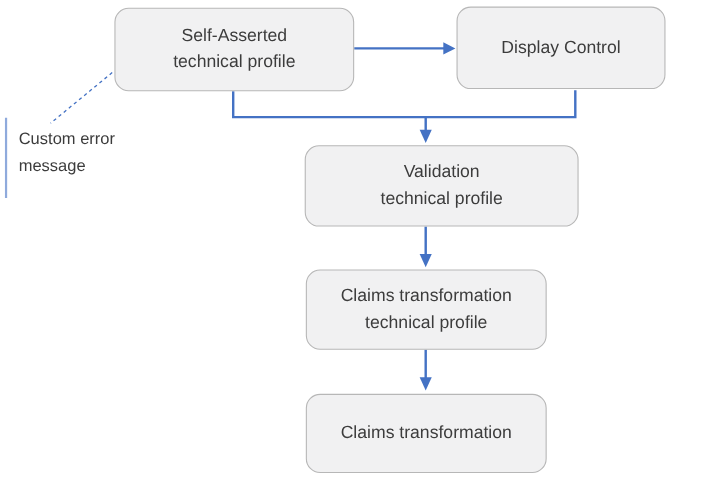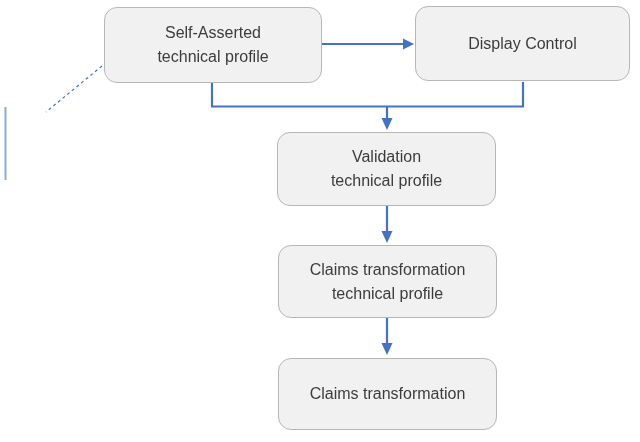--- a/index.html
+++ b/index.html
@@ -52,22 +52,22 @@
     flex-direction: column;
     align-items: center;
     justify-content: center;
     color: var(--text);
     font-size: 16px;
     line-height: 24px;
     text-align: center;
   }
   .node span { display: block; white-space: nowrap; }
   #node-self-asserted   { left: 104px; top: 7px;   width: 218px; height: 76px; }
-  #node-display-control { left: 415px; top: 6px;   width: 215px; height: 75px; }
-  #node-validation      { left: 277px; top: 132px; width: 219px; height: 74px; }
+  #node-display-control { left: 415px; top: 6px;   width: 190px; height: 75px; }
+  #node-validation      { left: 277px; top: 132px; width: 249px; height: 74px; }
   #node-claims-tp       { left: 278px; top: 245px; width: 219px; height: 73px; }
   #node-claims          { left: 278px; top: 358px; width: 219px; height: 72px; }
   .annotation {
     position: absolute;
     left: 17px; top: 115px;
     color: var(--text);
     font-size: 15px;
     line-height: 24px;
   }
   .annotation span { display: block; white-space: nowrap; }
@@ -113,14 +113,18 @@
 
   <div class="node" id="node-claims-tp">
     <span>Claims transformation</span>
     <span>technical profile</span>
   </div>
 
   <div class="node" id="node-claims">
     <span>Claims transformation</span>
   </div>
 
+  <div class="annotation">
+    <span>Custom error</span>
+    <span>message</span>
+  </div>
 
 </div>
 
 </body></html>

